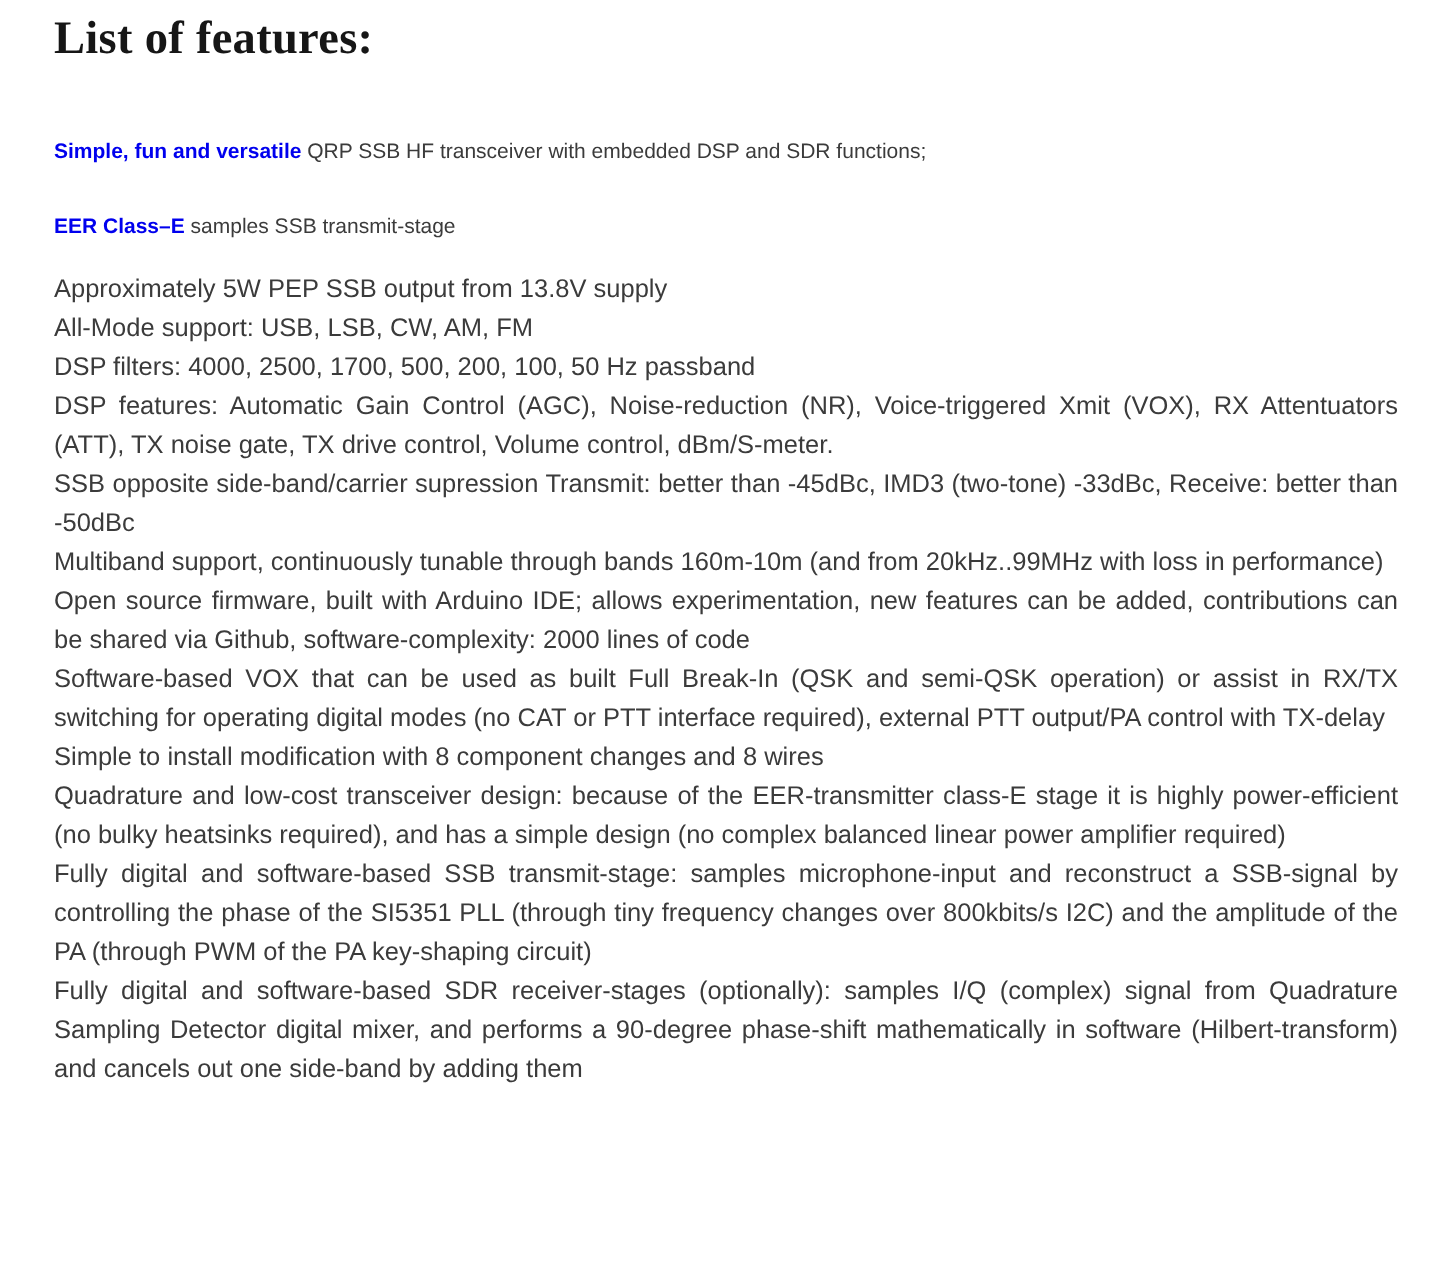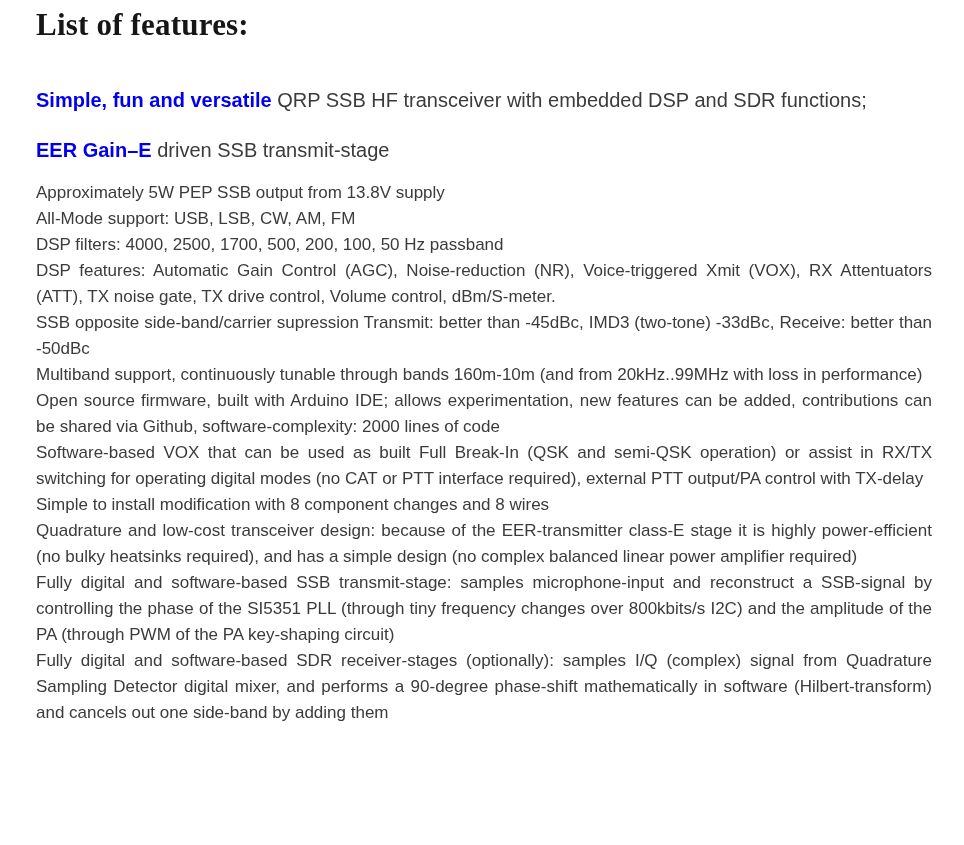--- a/index.html
+++ b/index.html
@@ -26,21 +26,21 @@
     margin:2px 0 0 0;
     font-family:"Liberation Serif", serif;
     font-weight:600;
     font-size:31px;
     line-height:34px;
     color:var(--title-text);
     letter-spacing:0.2px;
   }
   .intro-line{
     margin:0;
-    font-size:20px;
+    font-size:14px;
     line-height:22px;
     color:var(--body-text);
   }
   .intro-line.first{ margin-top:47px; }
   .intro-line.second{ margin-top:28px; }
   .intro-highlight{
     color:var(--accent-blue);
     font-weight:bold;
   }
   .features{
@@ -57,21 +57,21 @@
 </style>
 </head>
 <body>
 
 <div class="page">
 
   <h1 class="doc-title">List of features:</h1>
 
   <p class="intro-line first"><span class="intro-highlight">Simple, fun and versatile</span><span> QRP SSB HF transceiver with embedded DSP and SDR functions;</span></p>
 
-  <p class="intro-line second"><span class="intro-highlight">EER Gain–E</span><span> driven SSB transmit-stage</span></p>
+  <p class="intro-line second"><span class="intro-highlight">EER Class–E</span><span> samples SSB transmit-stage</span></p>
 
   <div class="features">
       <p class="feature">Approximately 5W PEP SSB output from 13.8V supply</p>
       <p class="feature">All-Mode support: USB, LSB, CW, AM, FM</p>
       <p class="feature">DSP filters: 4000, 2500, 1700, 500, 200, 100, 50 Hz passband</p>
       <p class="feature">DSP features: Automatic Gain Control (AGC), Noise-reduction (NR), Voice-triggered Xmit (VOX), RX Attentuators (ATT), TX noise gate, TX drive control, Volume control, dBm/S-meter.</p>
       <p class="feature">SSB opposite side-band/carrier supression Transmit: better than -45dBc, IMD3 (two-tone) -33dBc, Receive: better than -50dBc</p>
       <p class="feature">Multiband support, continuously tunable through bands 160m-10m (and from 20kHz..99MHz with loss in performance)</p>
       <p class="feature">Open source firmware, built with Arduino IDE; allows experimentation, new features can be added, contributions can be shared via Github, software-complexity: 2000 lines of code</p>
       <p class="feature">Software-based VOX that can be used as built Full Break-In (QSK and semi-QSK operation) or assist in RX/TX switching for operating digital modes (no CAT or PTT interface required), external PTT output/PA control with TX-delay</p>

